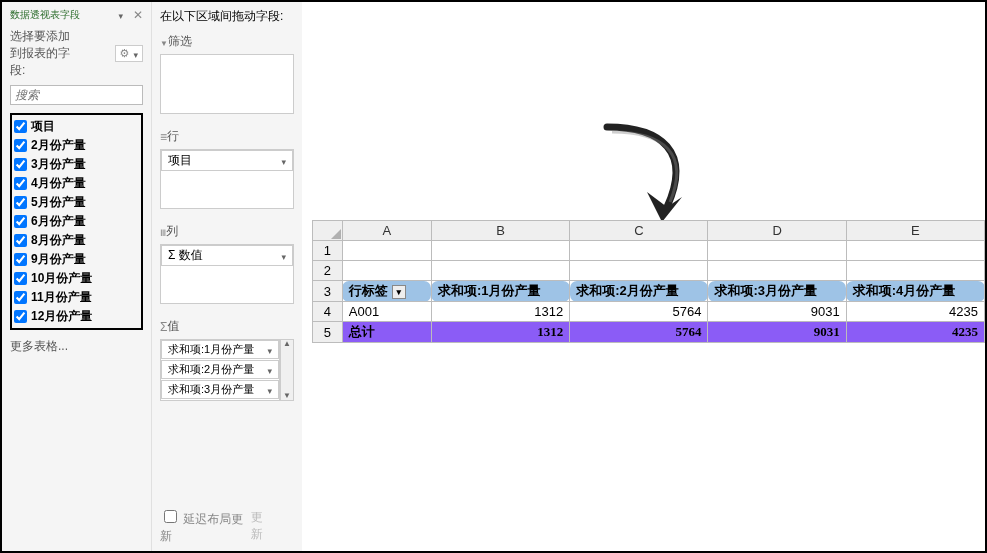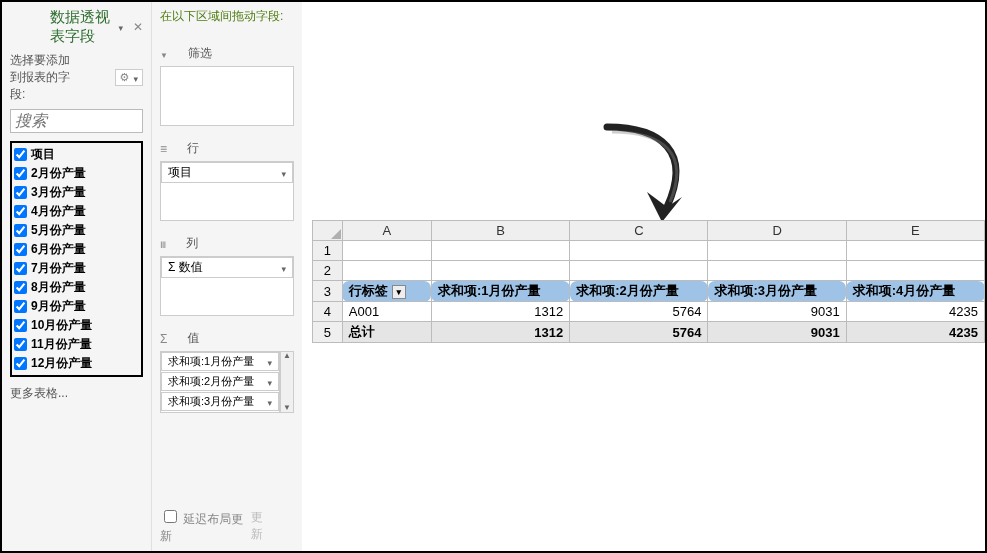--- a/index.html
+++ b/index.html
@@ -29,27 +29,26 @@
     background: #f5f5f5;
     padding: 6px 8px;
     position: relative;
   }
   .right-col {
     flex: 1;
     background: #fff;
     position: relative;
   }
   .pane-title {
-    font-size: 15px;
+    font-size: 10px;
     color: #2e6e2e;
     margin-bottom: 6px;
     display: flex;
     align-items: center;
     justify-content: space-between;
-    margin-left: 40px;
   }
   .pane-title-icons {
     display: flex;
     gap: 10px;
     color: #888;
     font-size: 12px;
   }
   .sub-row {
     display: flex;
     align-items: center;
@@ -72,21 +71,21 @@
     display: flex;
     border: 1px solid #bbb;
     background: #fff;
     margin-bottom: 8px;
     align-items: center;
   }
   .search-wrap input {
     border: none;
     outline: none;
     flex: 1;
-    font-size: 16px;
+    font-size: 12px;
     padding: 2px 4px;
     font-style: italic;
     color: #737373;
     background: transparent;
   }
   .search-icon {
     color: #2a6fb5;
     padding: 0 6px;
     font-size: 13px;
   }
@@ -102,27 +101,27 @@
     font-weight: bold;
   }
   .field-item input[type=checkbox] {
     margin: 0;
   }
   .more-tables {
     color: #555;
     margin-top: 8px;
   }
   .mid-title {
-    color: #4d7c0f;
-    margin-bottom: 20px;
+    color: #000000;
+    margin-bottom: 8px;
   }
   .area-label {
     display: flex;
     align-items: center;
-    gap: 20px;
+    gap: 0;
     color: #555;
     margin-bottom: 4px;
   }
   .area-box {
     border: 1px solid #ccc;
     background: #fff;
     min-height: 60px;
     margin-bottom: 14px;
   }
   .drop-item {
@@ -201,22 +200,23 @@
     right: 1px; bottom: 1px;
     border-right: 10px solid #b0b0b0;
     border-top: 10px solid transparent;
   }
   .sheet .pvt-hdr {
     background: #9ec3e6;
     font-weight: bold;
     border-radius: 7px;
   }
   .sheet .pvt-total {
-    background: #e5e5e5;
+    background: #8b5cf6;
     font-weight: bold;
+    font-family: Liberation Serif, serif;
   }
   .sheet .num { text-align: right; }
   .dd-btn {
     display: inline-flex;
     border: 1px solid #888;
     background: #eee;
     width: 14px;
     height: 14px;
     align-items: center;
     justify-content: center;
@@ -298,24 +298,20 @@
         <div class="field-item">
           <input type="checkbox" checked="" style="">
           <span>5月份产量</span>
         </div>
         <div class="field-item">
           <input type="checkbox" checked="" style="">
           <span>6月份产量</span>
         </div>
         <div class="field-item">
           <input type="checkbox" checked="" style="">
-          <span>7月份产量</span>
-        </div>
-        <div class="field-item">
-          <input type="checkbox" checked="" style="">
           <span>8月份产量</span>
         </div>
         <div class="field-item">
           <input type="checkbox" checked="" style="">
           <span>9月份产量</span>
         </div>
         <div class="field-item">
           <input type="checkbox" checked="" style="">
           <span>10月份产量</span>
         </div>

